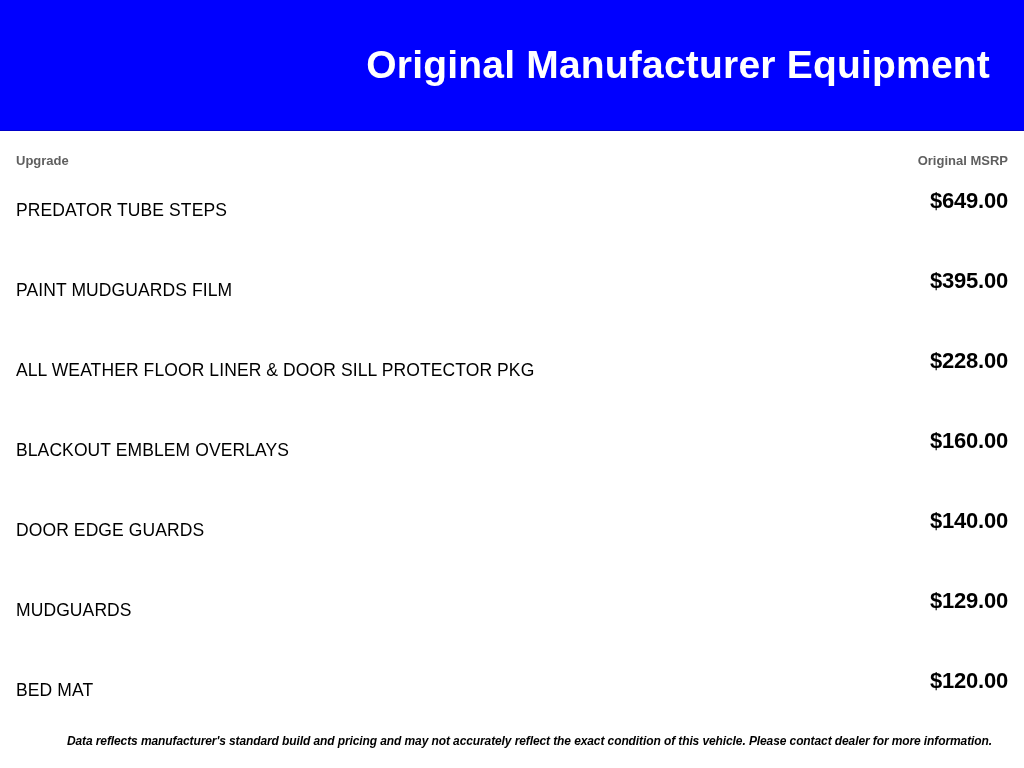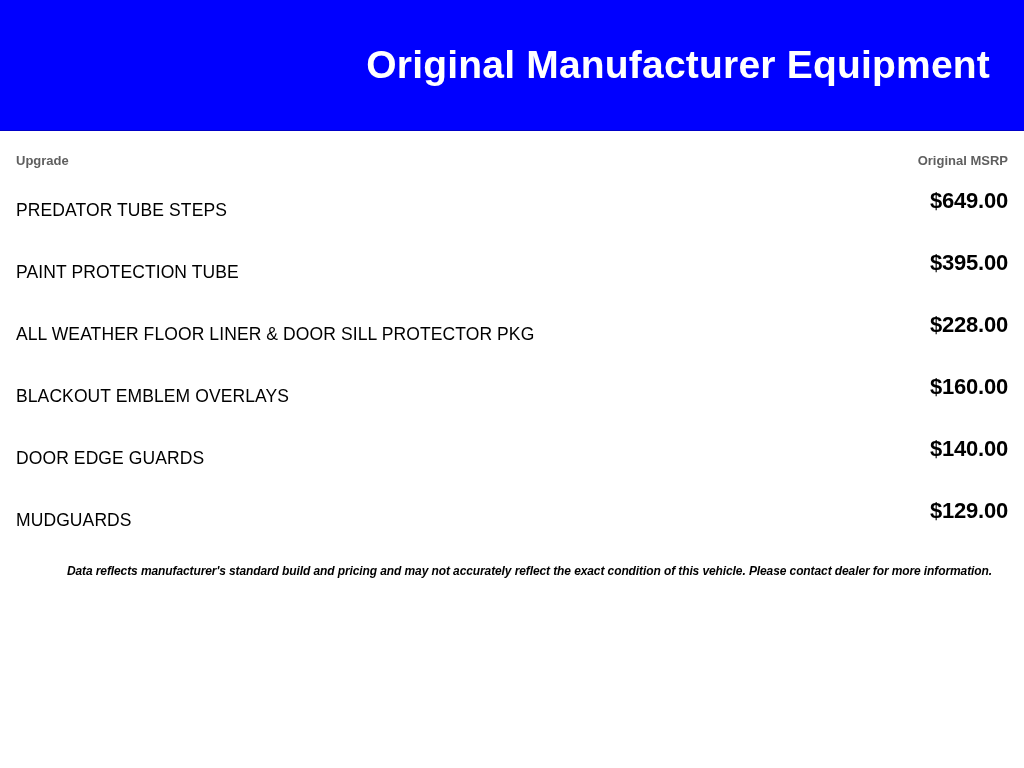--- a/index.html
+++ b/index.html
@@ -70,20 +70,21 @@
     font-weight: bold;
     white-space: nowrap;
   }
   .col-head .ch-right {
     text-align: center;
   }
 
   .rows {
     display: flex;
     flex-direction: column;
+    gap: 18px;
   }
 
   .row {
     display: flex;
     align-items: flex-start;
     justify-content: space-between;
     min-height: 62px;
     padding-top: 10px;
     box-sizing: border-box;
   }
@@ -146,21 +147,21 @@
     </div>
 
     <div class="rows">
 
       <div class="row">
         <div class="row-label">PREDATOR TUBE STEPS</div>
         <div class="row-price">$649.00</div>
       </div>
 
       <div class="row">
-        <div class="row-label">PAINT PROTECTION TUBE</div>
+        <div class="row-label">PAINT MUDGUARDS FILM</div>
         <div class="row-price">$395.00</div>
       </div>
 
       <div class="row">
         <div class="row-label">ALL WEATHER FLOOR LINER &amp; DOOR SILL PROTECTOR PKG</div>
         <div class="row-price">$228.00</div>
       </div>
 
       <div class="row">
         <div class="row-label">BLACKOUT EMBLEM OVERLAYS</div>
@@ -171,20 +172,24 @@
       <div class="row">
         <div class="row-label">DOOR EDGE GUARDS</div>
         <div class="row-price">$140.00</div>
       </div>
 
       <div class="row">
         <div class="row-label">MUDGUARDS</div>
         <div class="row-price">$129.00</div>
       </div>
 
+      <div class="row">
+        <div class="row-label">BED MAT</div>
+        <div class="row-price">$120.00</div>
+      </div>
 
     </div>
 
     <div class="disclaimer">
       <div class="disclaimer-text">Data reflects manufacturer's standard build and pricing and may not accurately reflect the exact condition of this vehicle. Please contact dealer for more information.</div>
     </div>
 
     <div class="spacer"></div>
 
   </div>

